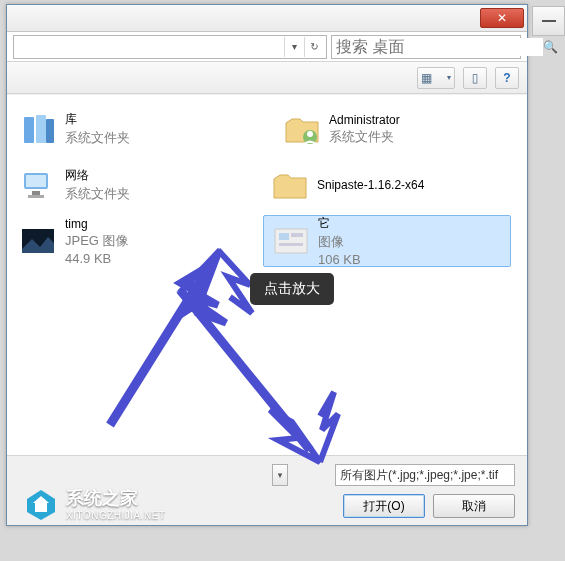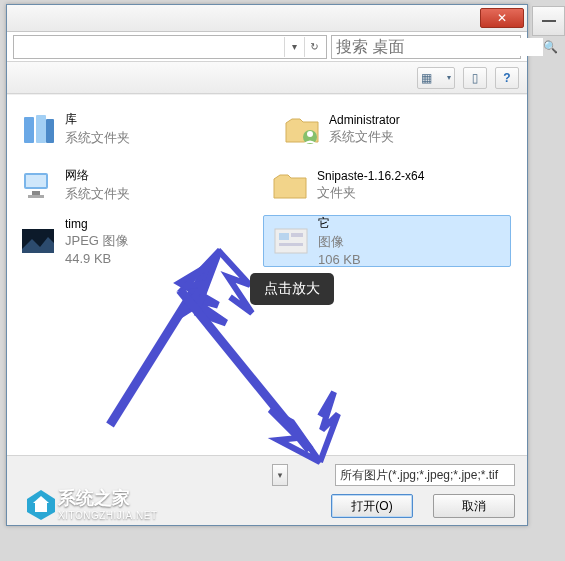--- a/index.html
+++ b/index.html
@@ -117,21 +117,21 @@
     width: 180px; height: 22px; border: 1px solid #aeaeae; background: #fff;
     display: flex; align-items: center; padding: 0 4px;
     font-size: 12px; color: #333; overflow: hidden; white-space: nowrap;
     cursor: pointer;
     margin-left: 41px;
   }
   .filename-dd {
     width: 16px; height: 22px; border: 1px solid #aeaeae; background: linear-gradient(#fdfdfd,#e7e7e7);
     display: flex; align-items: center; justify-content: center; font-size: 9px; color: #555;
   }
-  .btn-row { display: flex; justify-content: flex-end; gap: 20px; }
+  .btn-row { display: flex; justify-content: flex-end; gap: 8px; }
   .btn {
     width: 82px; height: 24px;
     border: 1px solid #9c9c9c; border-radius: 2px;
     background: linear-gradient(#fdfdfd,#e4e4e4);
     font-size: 12px; cursor: pointer;
     display: flex; align-items: center; justify-content: center;
   }
   .btn.primary {
     border: 1px solid #4f8ccf;
     box-shadow: 0 0 0 1px #bcd9f4 inset;
@@ -146,21 +146,21 @@
     pointer-events: none;
     margin-top: 43px;
   }
   .arrow-svg {
     position: absolute; z-index: 30; pointer-events: none;
     stroke: #4b4fcf; fill: #4b4fcf;
   }
   .watermark {
     position: absolute;
     left: 24px; bottom: 40px;
-    display: flex; align-items: center; 
+    display: flex; align-items: center; gap: 8px;
     color: #fff;
     z-index: 50;
     pointer-events: none;
   }
   .watermark .wm-text { display: flex; flex-direction: column; }
   .wm-title { font-size: 18px; font-weight: bold; text-shadow: 0 1px 2px rgba(0,0,0,.5); }
   .wm-sub { font-size: 10px; letter-spacing: 0.5px; opacity: .9; text-shadow: 0 1px 2px rgba(0,0,0,.5); }
   .aux-win {
     position: absolute; right: 0; top: 6px;
     width: 33px; height: 30px;
@@ -272,21 +272,20 @@
     </div>
 
     <div class="file-item" style="left:256px; top:64px">
       <div class="fi-icon">
         <svg width="40" height="40">
             <path class="folder-svg" d="M4 14 l6 -4 h8 l3 3 h15 v20 h-32 z"></path>
           </svg>
       </div>
       <div class="fi-text">
         <span class="fi-name">Snipaste-1.16.2-x64</span>
-        <span class="fi-sub">文件夹</span>
       </div>
     </div>
 
     <div class="file-item selected" style="left:256px; top:120px">
       <div class="fi-icon">
         <svg width="40" height="40">
             <rect x="4" y="8" width="32" height="24" fill="#eee" stroke="#ccc"></rect>
             <rect x="8" y="12" width="10" height="7" fill="#b8d4ee"></rect>
             <rect x="20" y="12" width="12" height="4" fill="#ccd"></rect>
             <rect x="8" y="22" width="24" height="3" fill="#ccd"></rect>

